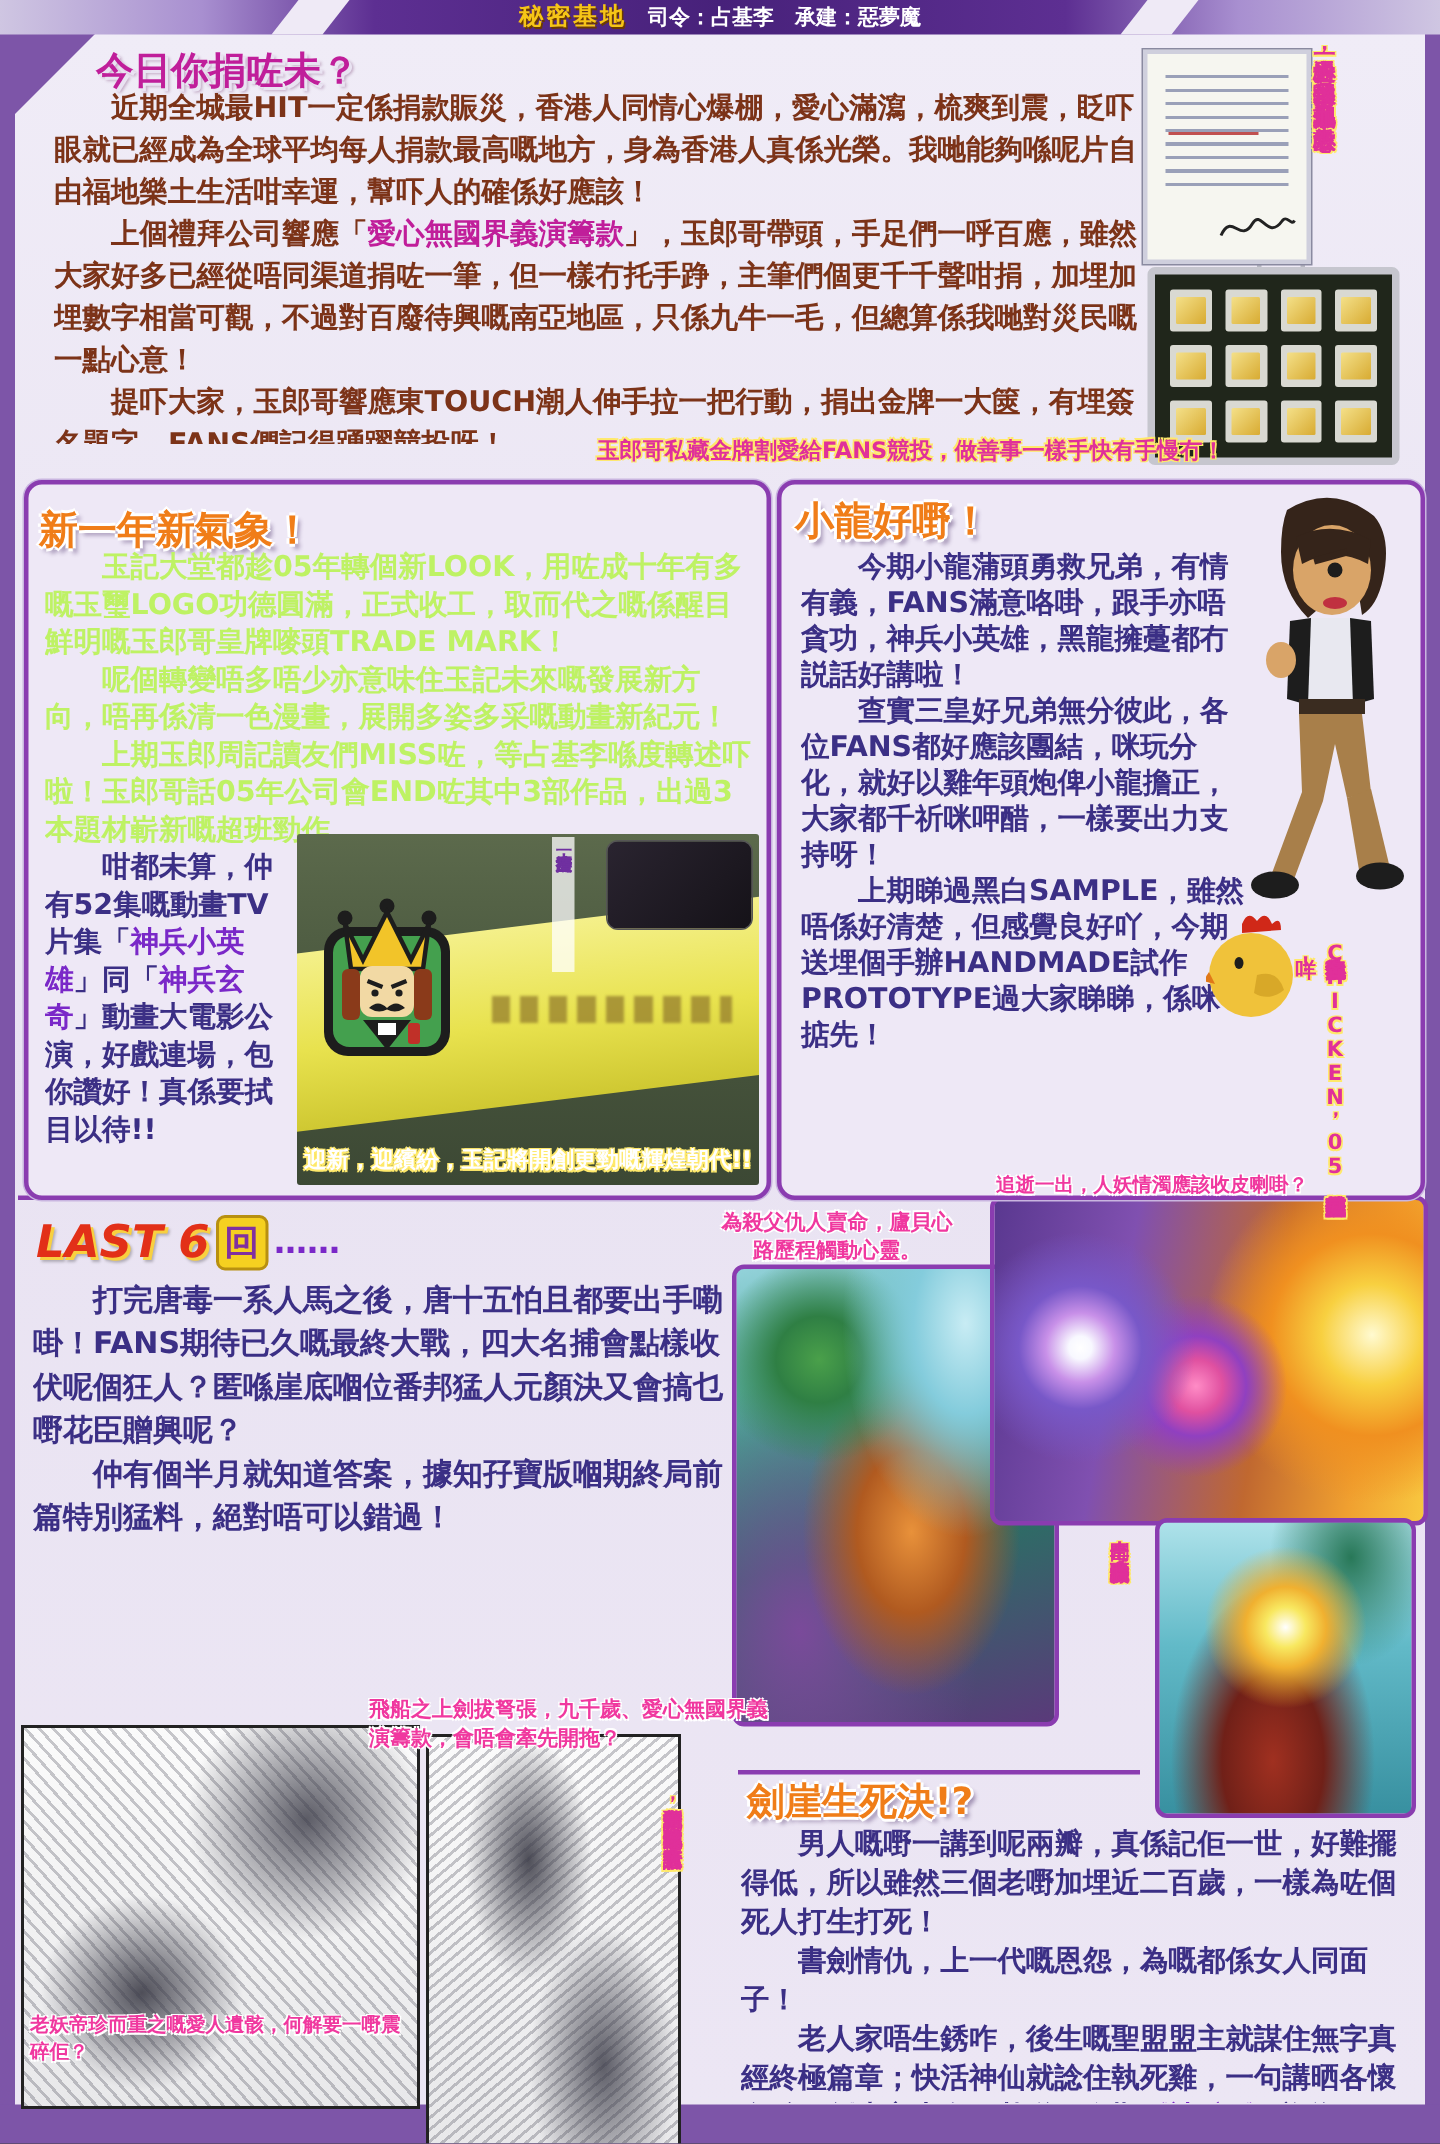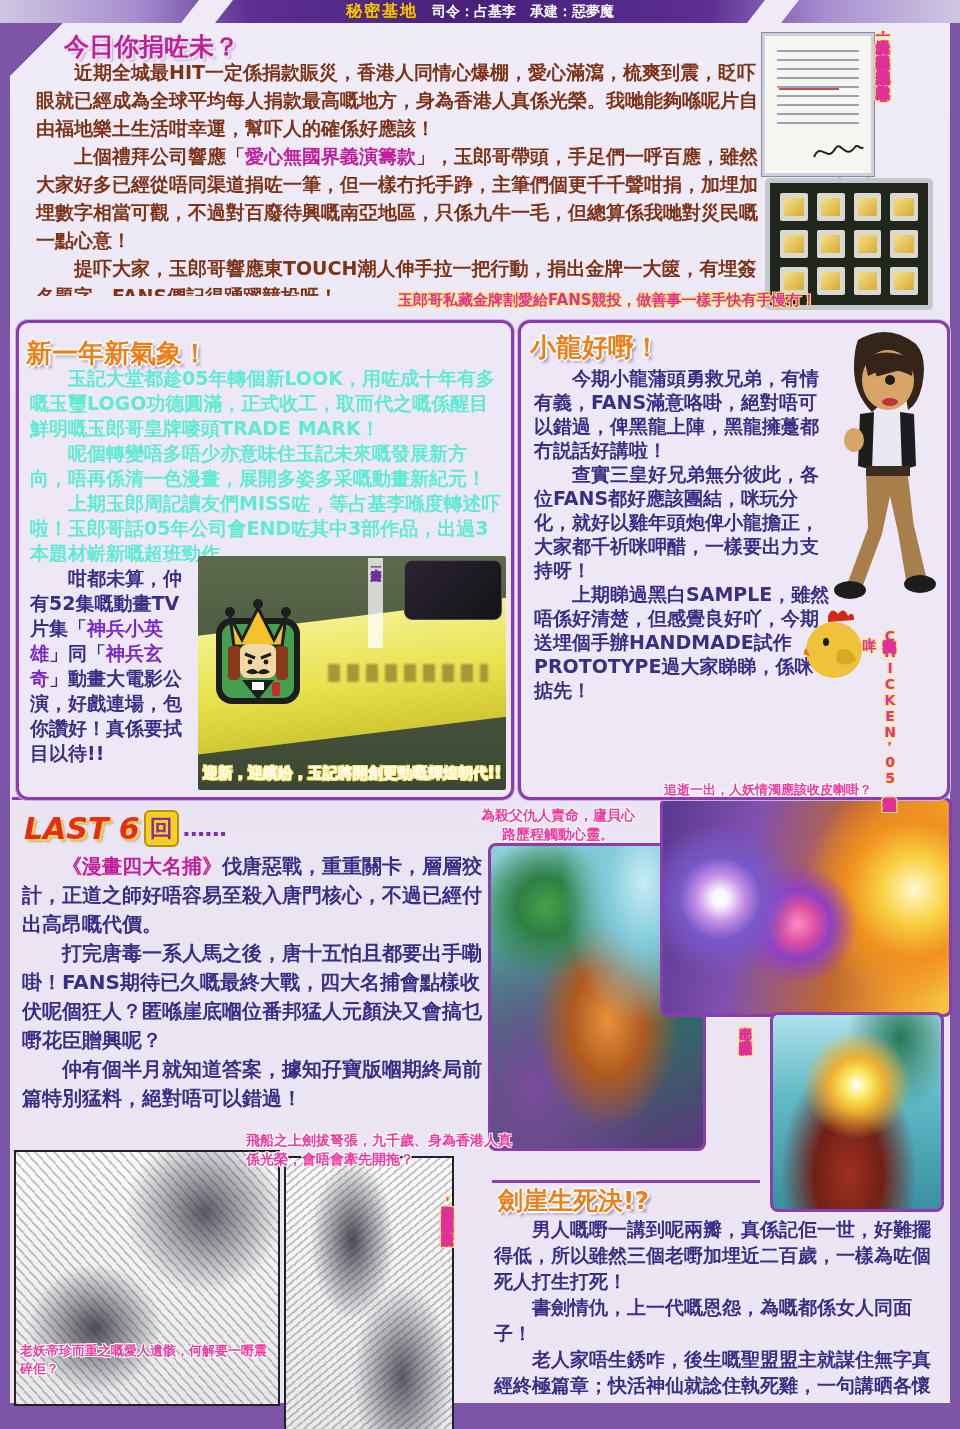--- a/index.html
+++ b/index.html
@@ -49,21 +49,21 @@
     border:3px solid #b8b8c2;border-bottom:none;border-radius:6px 6px 0 0;z-index:9;}
   .plaque{background:#d9d9d2;border-radius:2px;display:flex;align-items:center;justify-content:center;}
   .plaque::after{content:"";width:70%;height:62%;background:linear-gradient(135deg,#f4e089,#d8ab32);border-radius:1px;}
   
   .panel{position:absolute;border:3px solid #8a3cb0;border-radius:12px;background:#eee8f6;
     box-shadow:0 0 0 1px #c9b5e0;z-index:8;}
   .panel-ny{left:16px;top:320px;width:492px;height:474px;}
   .panel-dr{left:518px;top:320px;width:426px;height:474px;}
   .ny-title{position:absolute;left:26px;top:336px;font-size:26px;z-index:12;}
   .ny-text{position:absolute;left:30px;top:366px;width:474px;height:196px;overflow:hidden;
-    font-size:19px;line-height:25px;font-weight:bold;color:#5eead4;z-index:12;}
+    font-size:19px;line-height:25px;font-weight:bold;color:#bef264;z-index:12;}
   .ny-col{position:absolute;left:30px;top:566px;width:164px;height:224px;overflow:hidden;
     font-size:19px;line-height:25px;font-weight:bold;color:#3b2f85;z-index:12;}
   .ny-col p{text-indent:2em;}
   .wall{position:absolute;left:198px;top:556px;width:308px;height:234px;overflow:hidden;
     background:linear-gradient(180deg,#5c6a4c 0%,#4c5a40 40%,#3c4834 100%);z-index:12;border-radius:2px;}
   .wall .band{position:absolute;left:-30px;top:58px;width:420px;height:118px;
     background:linear-gradient(180deg,#f4f08a 0%,#e8e24e 55%,#cfc832 100%);
     transform:rotate(-7deg);}
   .wall .goldtxt{position:absolute;left:130px;top:108px;width:160px;height:18px;
     background:repeating-linear-gradient(90deg,#9a8430 0 12px,transparent 12px 19px);
@@ -214,21 +214,21 @@
       <rect x="40" y="86" width="12" height="8" fill="#fff"></rect>
       <rect x="60" y="86" width="8" height="14" rx="2" fill="#c03028"></rect>
     </svg>
   </div>
   <div class="wall-tag">歷史遺跡一掃清！</div>
   <div class="wall-cap">迎新，迎繽紛，玉記將開創更勁嘅輝煌朝代!!</div>
 
   <div class="panel panel-dr"></div>
   <div class="title-orange dr-title">小龍好嘢！</div>
   <div class="dr-text">
-    <p>今期小龍蒲頭勇救兄弟，有情有義，FANS滿意咯啩，絕對唔可以錯過，俾黑龍上陣，黑龍擁躉都冇説話好講啦！</p>
+    <p>今期小龍蒲頭勇救兄弟，有情有義，FANS滿意咯啩，跟手亦唔貪功，神兵小英雄，黑龍擁躉都冇説話好講啦！</p>
     <p>查實三皇好兄弟無分彼此，各位FANS都好應該團結，咪玩分化，就好以雞年頭炮俾小龍擔正，大家都千祈咪呷醋，一樣要出力支持呀！</p>
     <p>上期睇過黑白SAMPLE，雖然唔係好清楚，但感覺良好吖，今期送埋個手辦HANDMADE試作PROTOTYPE過大家睇睇，係咪掂先！</p>
   </div>
   <svg class="figure" viewBox="0 0 118 290">
     <path d="M30 12 Q60 -6 88 16 Q100 30 94 58 Q90 76 80 82 L76 56 Q60 70 44 84 Q26 66 26 40 Q26 22 30 12 Z" fill="#35241a"></path>
     <ellipse cx="60" cy="52" rx="26" ry="30" fill="#d9a468"></ellipse>
     <path d="M36 30 Q60 18 86 32 L84 48 Q62 36 40 48 Z" fill="#35241a"></path>
     <path d="M48 46 L70 40" stroke="#35241a" stroke-width="5"></path>
     <circle cx="62" cy="52" r="5" fill="#1d1d1d"></circle>
     <ellipse cx="62" cy="74" rx="8" ry="4" fill="#c03040"></ellipse>
@@ -251,33 +251,32 @@
   </svg>
   <div class="vcap dr-vcap">小龍追住隻黃色功名CHICKEN，05年仲唔揚名立萬威上加威咩！</div>
 
   <div class="divider1"></div>
   <div class="l6-title">
     <span class="l6-en">LAST 6</span>
     <span class="l6-hui">回</span>
     <span class="l6-dots">……</span>
   </div>
   <div class="l6-text">
-    <p><span class="em-magenta">《漫畫四大名捕》</span><span>伐唐惡戰，重重關卡，層層狡計，正道之師好唔容易至殺入唐門核心，不過已經付出高昂嘅代價。</span></p>
     <p>打完唐毒一系人馬之後，唐十五怕且都要出手嘞啩！FANS期待已久嘅最終大戰，四大名捕會點樣收伏呢個狂人？匿喺崖底嗰位番邦猛人元顏決又會搞乜嘢花臣贈興呢？</p>
     <p>仲有個半月就知道答案，據知孖寶版嗰期終局前篇特別猛料，絕對唔可以錯過！</p>
 
   </div>
   <div class="art art-green"></div>
   <div class="art art-battle"></div>
   <div class="art art-fist"></div>
   <div class="pinkcap cap-lubei">為殺父仇人賣命，廬貝心路歷程觸動心靈。</div>
   <div class="pinkcap cap-battle">追逝一出，人妖情濁應該收皮喇啩？</div>
   <div class="vcap cap-poison">毒鬥毒！唔夠人毒仲可以點樣反敗為勝？</div>
 
-  <div class="pinkcap cap-airship">飛船之上劍拔弩張，九千歲、身為香港人真係光榮，會唔會牽先開拖？</div>
+  <div class="pinkcap cap-airship">飛船之上劍拔弩張，九千歲、愛心無國界義演籌款，會唔會牽先開拖？</div>
   <div class="manga manga1"></div>
   <div class="manga manga2"></div>
   <div class="pinkcap cap-remains">老妖帝珍而重之嘅愛人遺骸，何解要一嘢震碎佢？</div>
   <div class="vcap cap-story">聽完劍皇講古仔，武神通做乜狂笑起嚟？唔通有人講大話？</div>
 
   <div class="divider2"></div>
   <div class="title-orange duel-title">劍崖生死決!?</div>
   <div class="duel-text">
     <p>男人嘅嘢一講到呢兩瓣，真係記佢一世，好難擺得低，所以雖然三個老嘢加埋近二百歲，一樣為咗個死人打生打死！</p>
     <p>書劍情仇，上一代嘅恩怨，為嘅都係女人同面子！</p>

